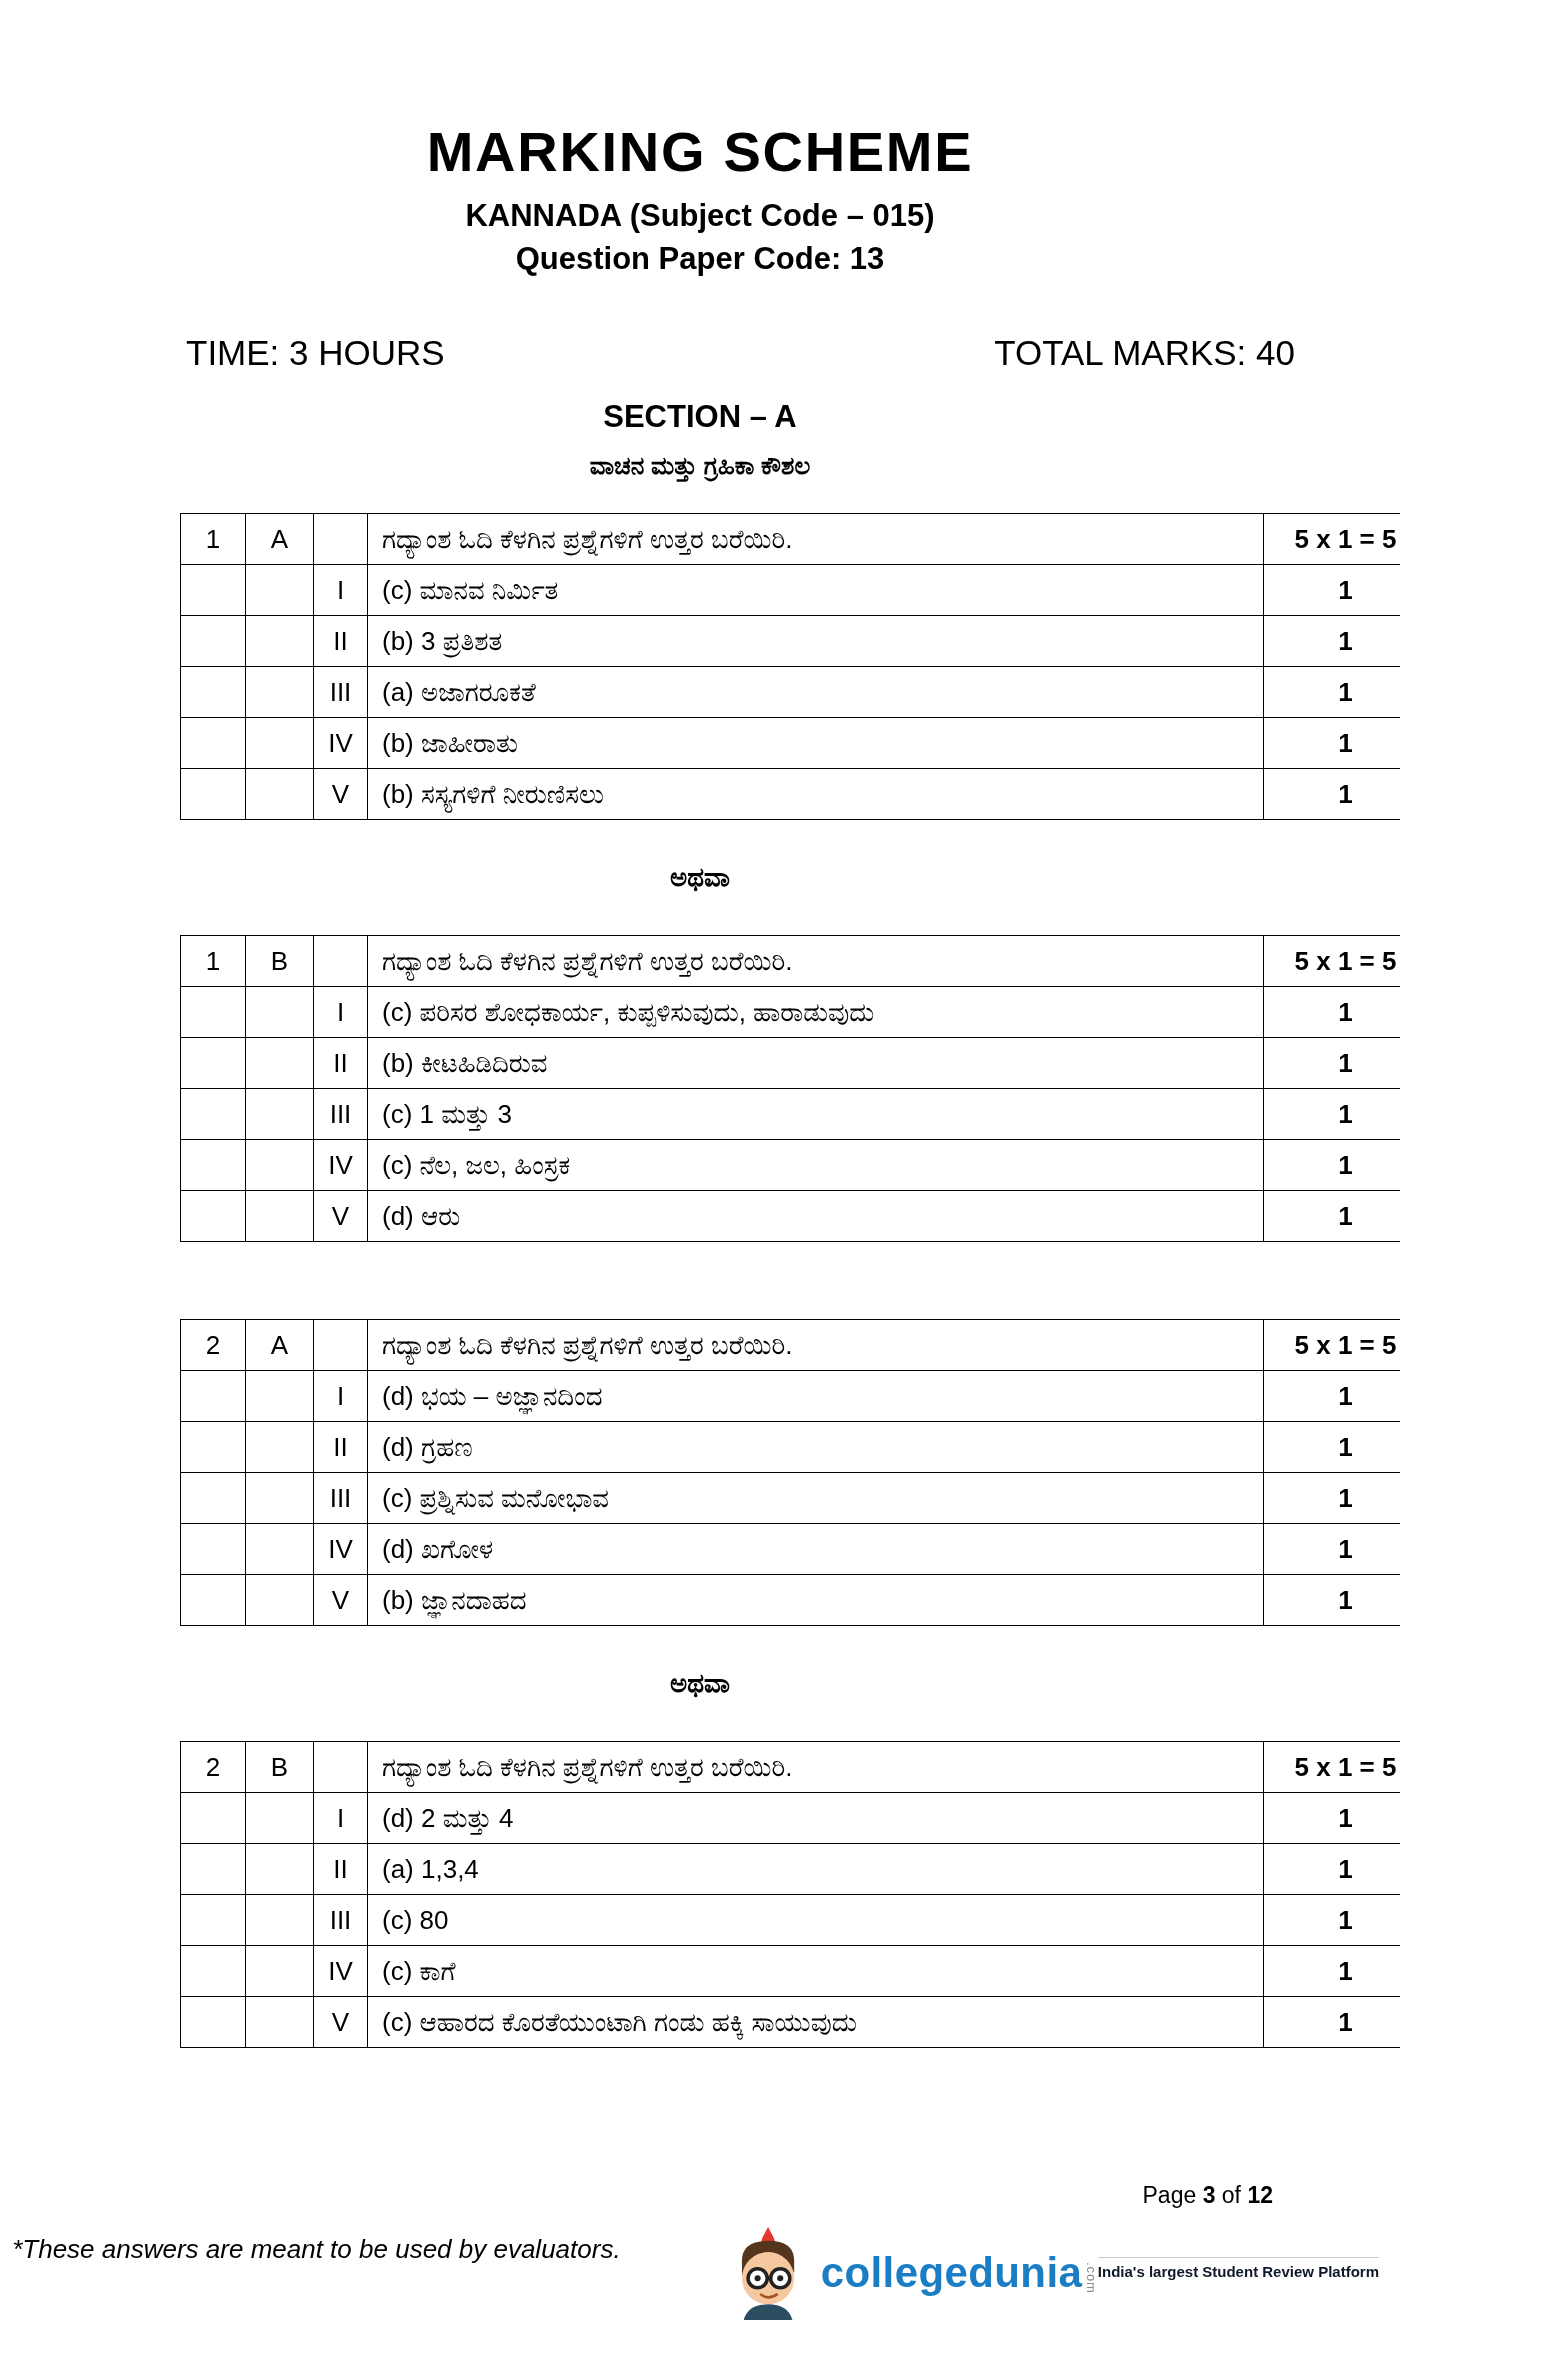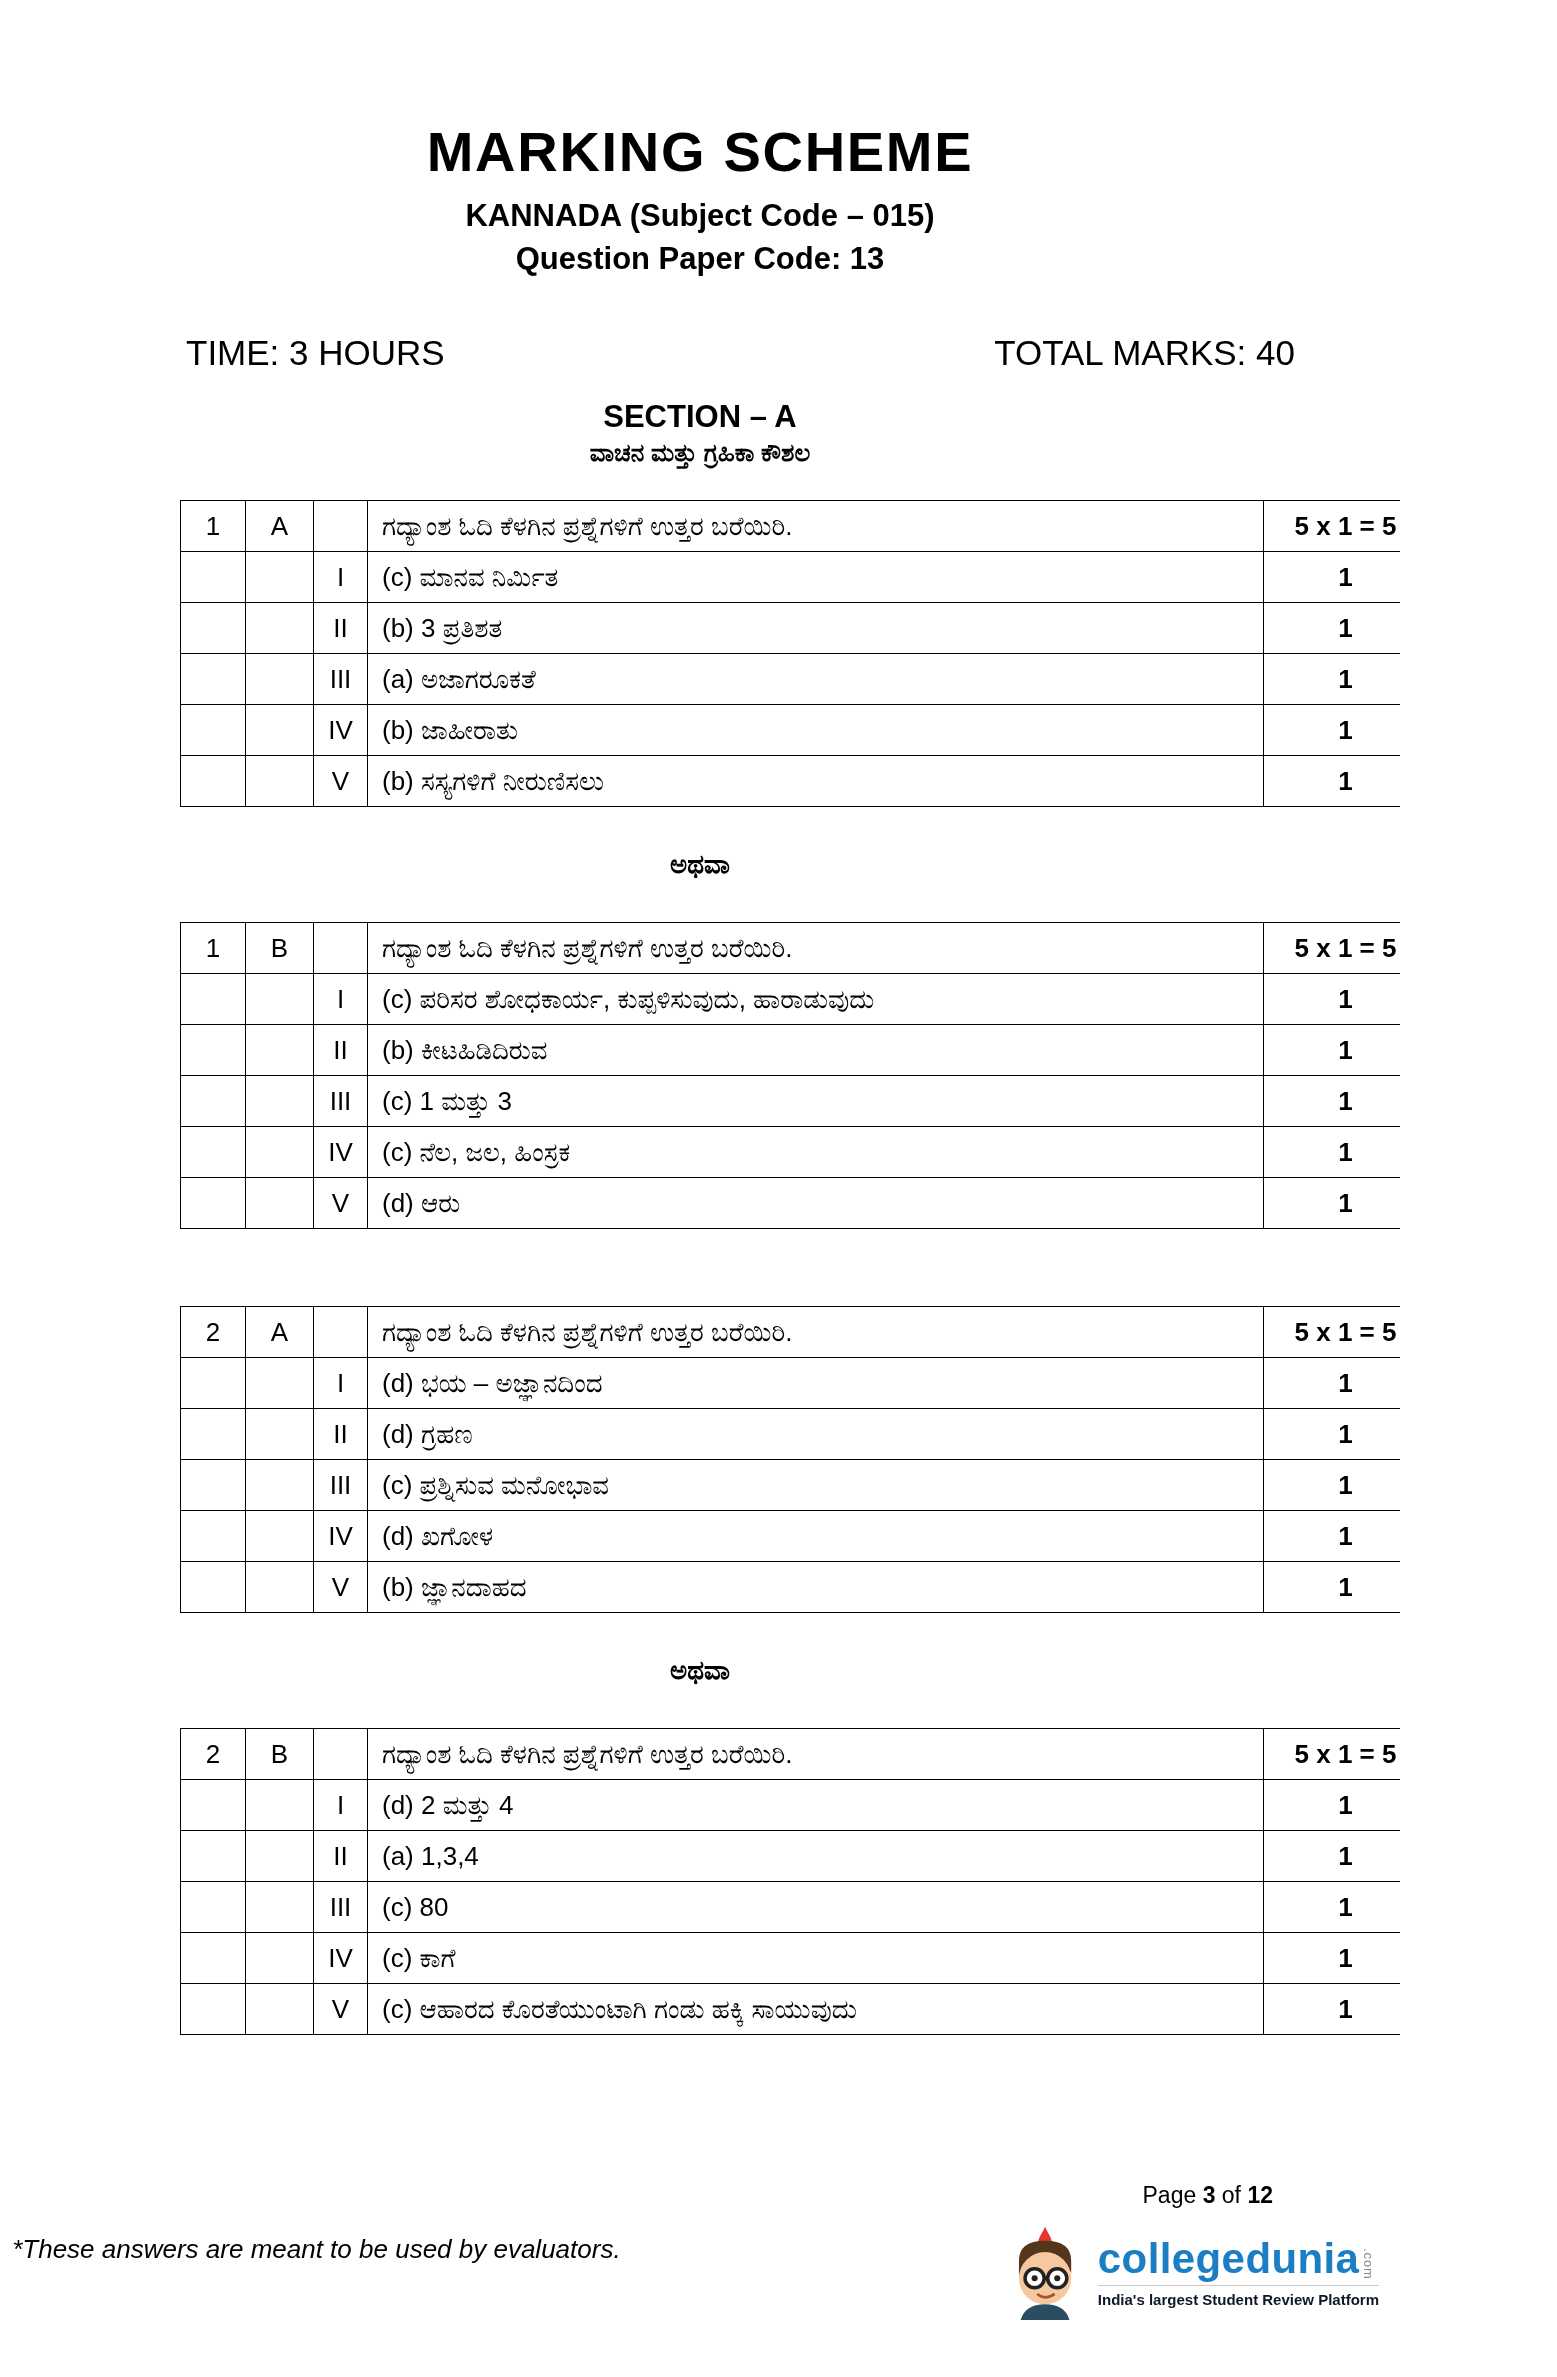--- a/index.html
+++ b/index.html
@@ -39,21 +39,21 @@
     font-size: 35px;
   }
   .section-title {
     text-align: center;
     margin-top: 26px;
     font-size: 31px;
     font-weight: bold;
   }
   .section-kn {
     text-align: center;
-    margin-top: 4px;
+    margin-top: 17px;
     font-size: 24.4px;
     font-weight: bold;
   }
   table.qtable {
     border-collapse: collapse;
     table-layout: fixed;
     margin-left: 180px;
     width: 1248px;
     background: #fff;
   }
@@ -93,21 +93,21 @@
   }
   .logo {
     position: absolute;
     top: 2226px;
     right: 21px;
     display: flex;
     align-items: center;
     gap: 10.5px;
   }
   .mascot { display: inline-block; line-height: 0; }
-  .logo-text { display: flex; flex-direction: column; }
+  .logo-text { display: flex; flex-direction: row; }
   .wordmark-row { display: flex; align-items: flex-end; }
   .wordmark {
     font-size: 42px;
     font-weight: bold;
     color: #1b7dc4;
     letter-spacing: 0.4px;
     line-height: 1;
   }
   .tld {
     font-size: 13px;

